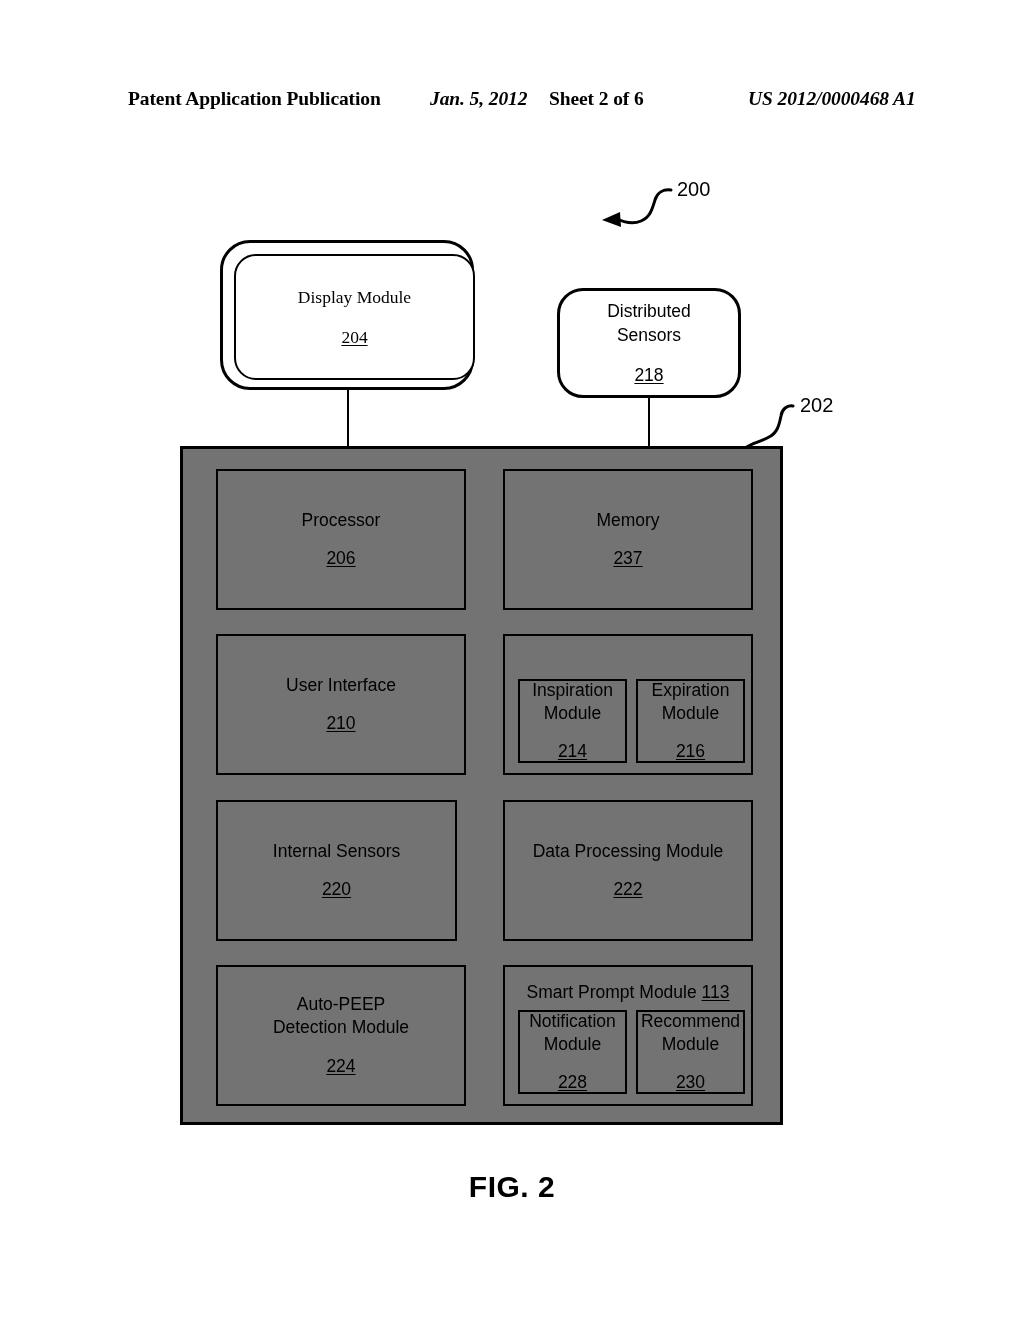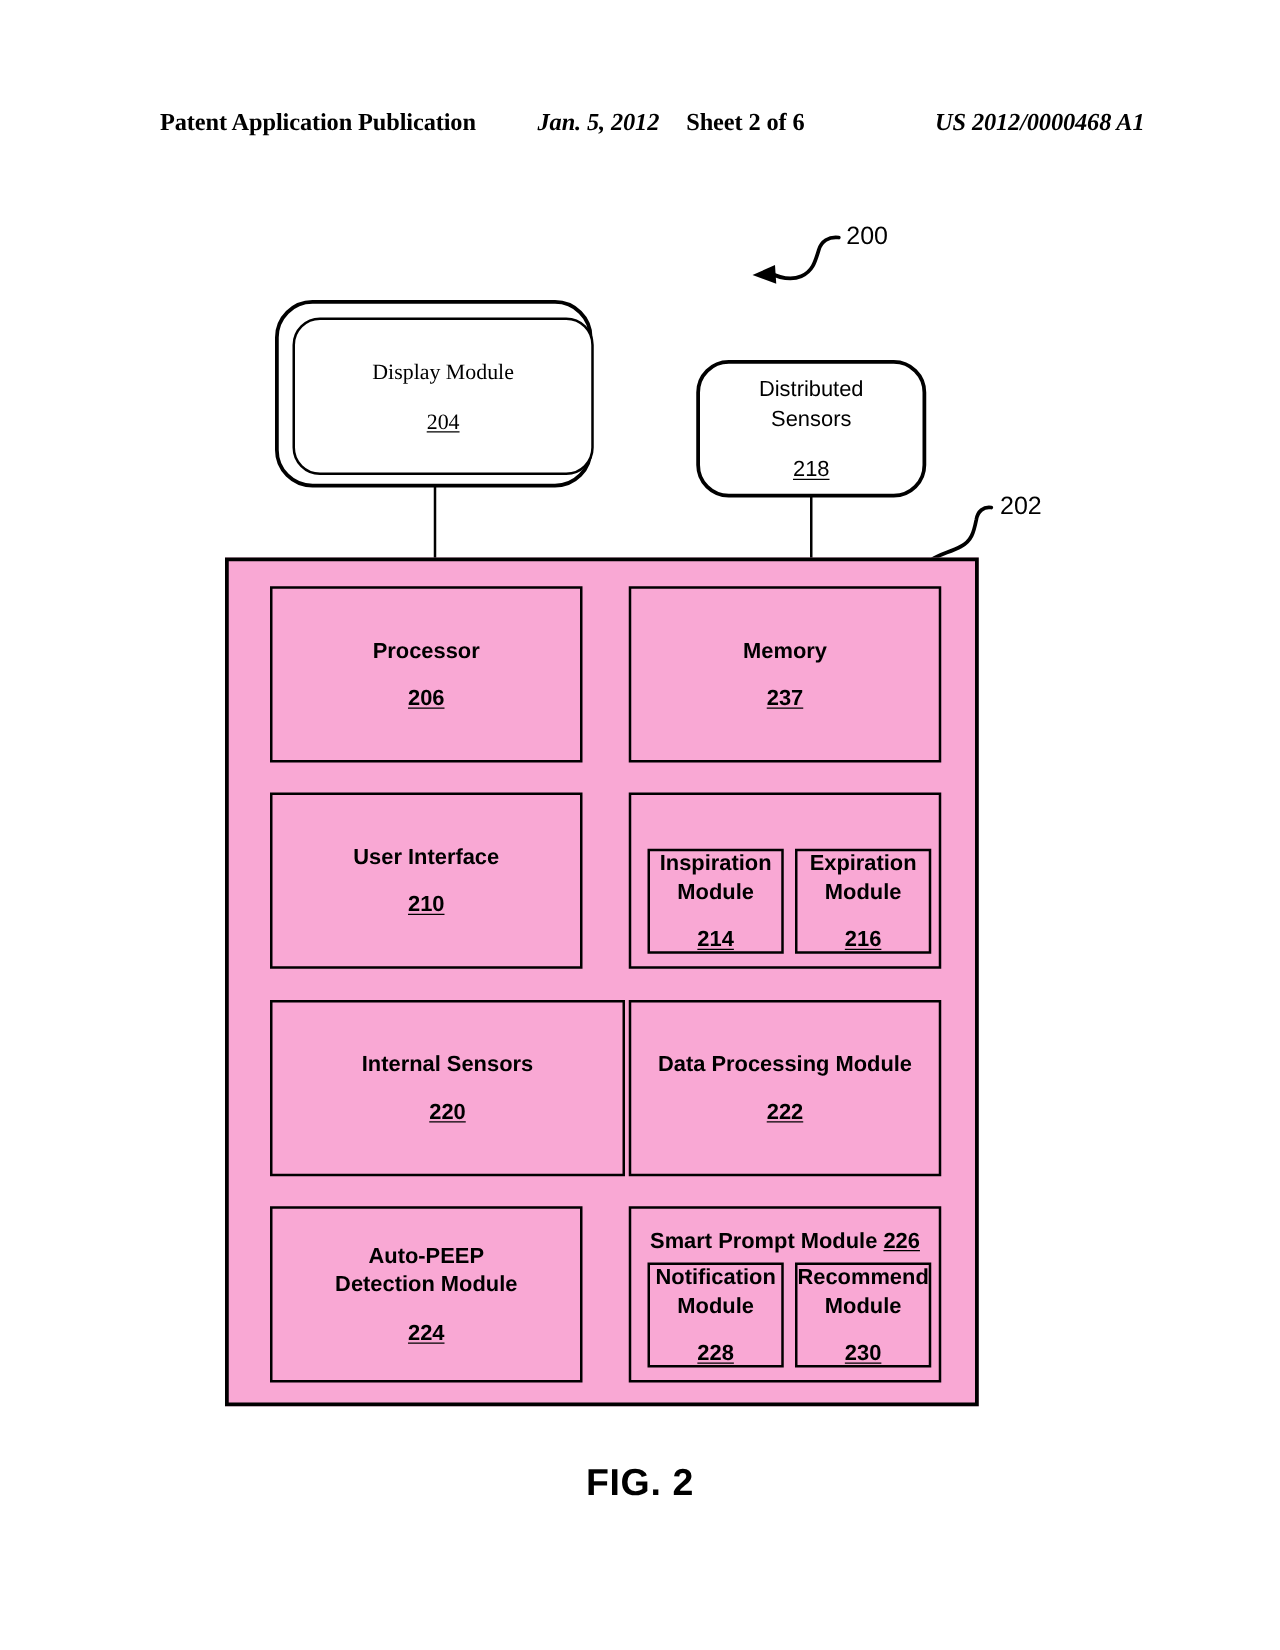--- a/index.html
+++ b/index.html
@@ -32,29 +32,28 @@
   #page-header .hdr-pub   { position: absolute; left: 128px;  top: 0; }
   #page-header .hdr-date  { position: absolute; left: 430px;  top: 0; font-style: italic; }
   #page-header .hdr-sheet { position: absolute; left: 549px;  top: 0; text-align: center; }
   #page-header .hdr-num   { position: absolute; left: 748px;  top: 0; font-style: italic; }
 
   
   .dbox {
     position: absolute;
     box-sizing: border-box;
     border: 2.5px solid #000;
-    background: #f9a8d4;
+    background: #737373;
     display: flex;
     flex-direction: column;
     align-items: center;
     justify-content: center;
     text-align: center;
     font-size: 17.5px;
     line-height: 1.32;
-    font-weight: bold;
   }
   .dbox.thin { border-width: 2px; }
 
   .rbox {
     position: absolute;
     box-sizing: border-box;
     border: 3px solid #000;
     background: #fff;
     border-radius: 26px;
     display: flex;
@@ -179,40 +178,40 @@
       <span class="label-line">Module</span>
       <span class="label-line ref">214</span>
     </div>
     <div class="dbox thin" style="left:131px; top:43px; width:109px; height:84px;">
       <span class="label-line">Expiration</span>
       <span class="label-line">Module</span>
       <span class="label-line ref">216</span>
     </div>
   </div>
 
-  <div class="dbox" style="left:33px; top:351px; width:284px; height:141px;justify-content:center;">
+  <div class="dbox" style="left:33px; top:351px; width:241px; height:141px;justify-content:center;">
     <span class="label-line">Internal Sensors</span>
     <span class="label-line ref">220</span>
   </div>
 
   <div class="dbox" style="left:320px; top:351px; width:250px; height:141px;">
     <span class="label-line">Data Processing Module</span>
     <span class="label-line ref">222</span>
   </div>
 
   <div class="dbox" style="left:33px; top:516px; width:250px; height:141px;">
     <span class="label-line">Auto-PEEP</span>
     <span class="label-line">Detection Module</span>
     <span class="label-line ref">224</span>
   </div>
 
   <div class="dbox" style="left:320px; top:516px; width:250px; height:141px; display:block;">
     <div class="group-title" style="top:14px;">
       <span>Smart Prompt Module</span>
-      <span class="ref">226</span>
+      <span class="ref">113</span>
     </div>
     <div class="dbox thin" style="left:13px; top:43px; width:109px; height:84px;">
       <span class="label-line">Notification</span>
       <span class="label-line">Module</span>
       <span class="label-line ref">228</span>
     </div>
     <div class="dbox thin" style="left:131px; top:43px; width:109px; height:84px;">
       <span class="label-line">Recommend</span>
       <span class="label-line">Module</span>
       <span class="label-line ref">230</span>

